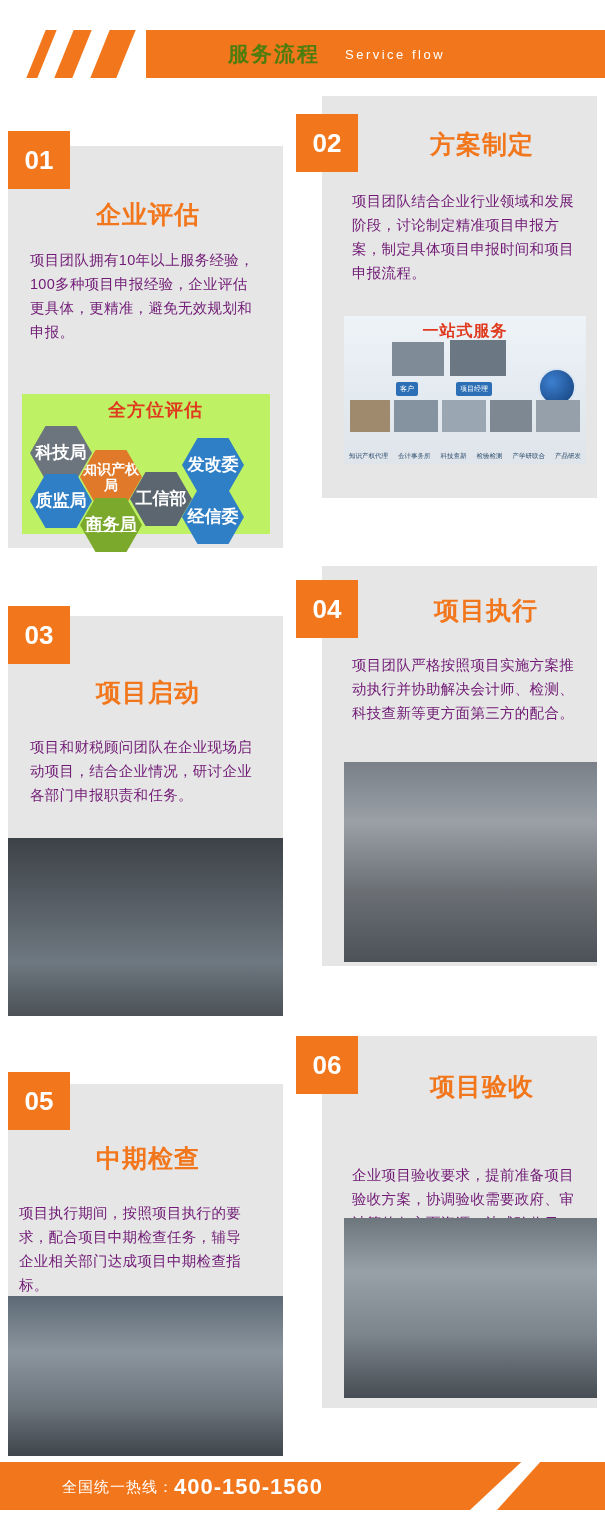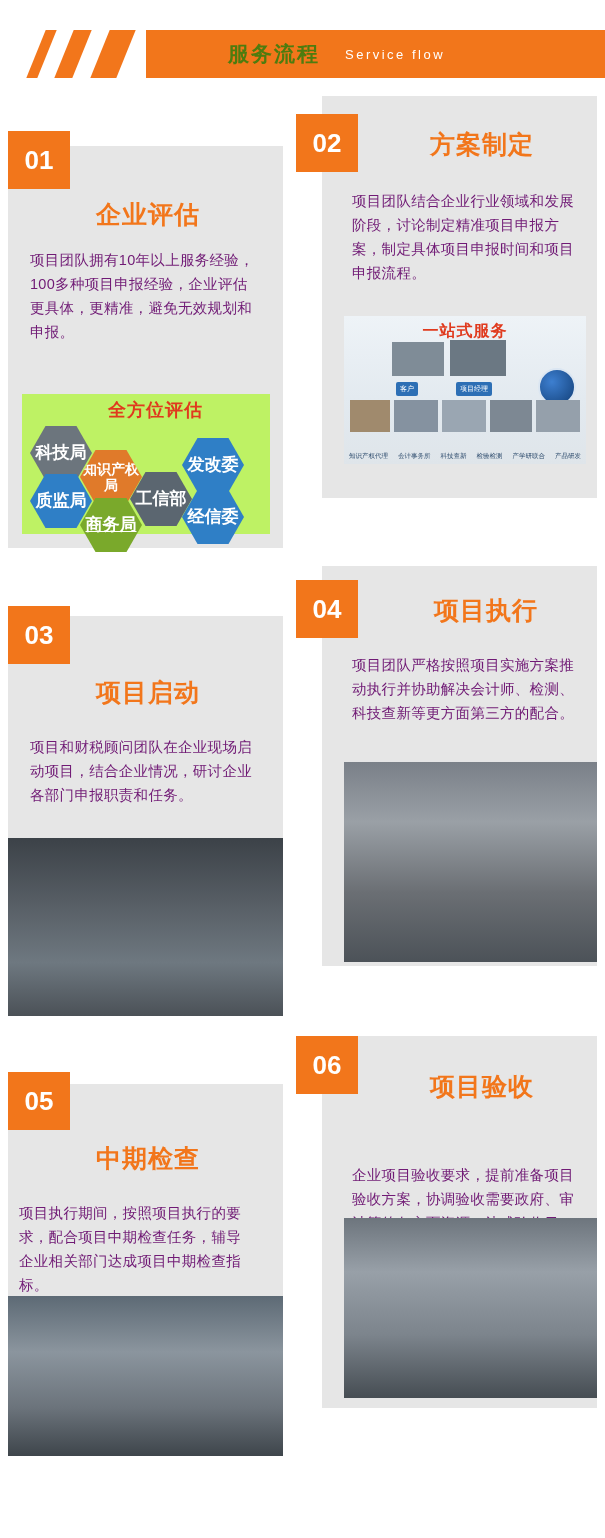--- a/index.html
+++ b/index.html
@@ -309,14 +309,22 @@
         <div class="card-title" style="left:108px; top:26px;margin-top:8px;">项目验收</div>
         <div class="card-body" style="position:absolute; left:30px; top:84px; width:225px;margin-top:44px;">企业项目验收要求，提前准备项目验收方案，协调验收需要政府、审计等的各方面资源，达成验收目标。</div>
         <div class="photo" style="position:absolute; left:22px; top:182px; width:253px; height:180px;
              background:linear-gradient(#6d757d 0%,#98a0a8 30%,#7c848c 65%,#464d53 100%);">
           <span class="cap">会议室项目验收会照片</span>
         </div>
       </div>
     </div>
   </div>
 
+  <div class="footer">
+    <div class="footer-bar"></div>
+    <div class="footer-notch"></div>
+    <div class="footer-notch2"></div>
+    <div class="footer-text">
+      <span>全国统一热线：</span><span class="footer-phone">400-150-1560</span>
+    </div>
+  </div>
 
 </div>
 
 </body></html>

